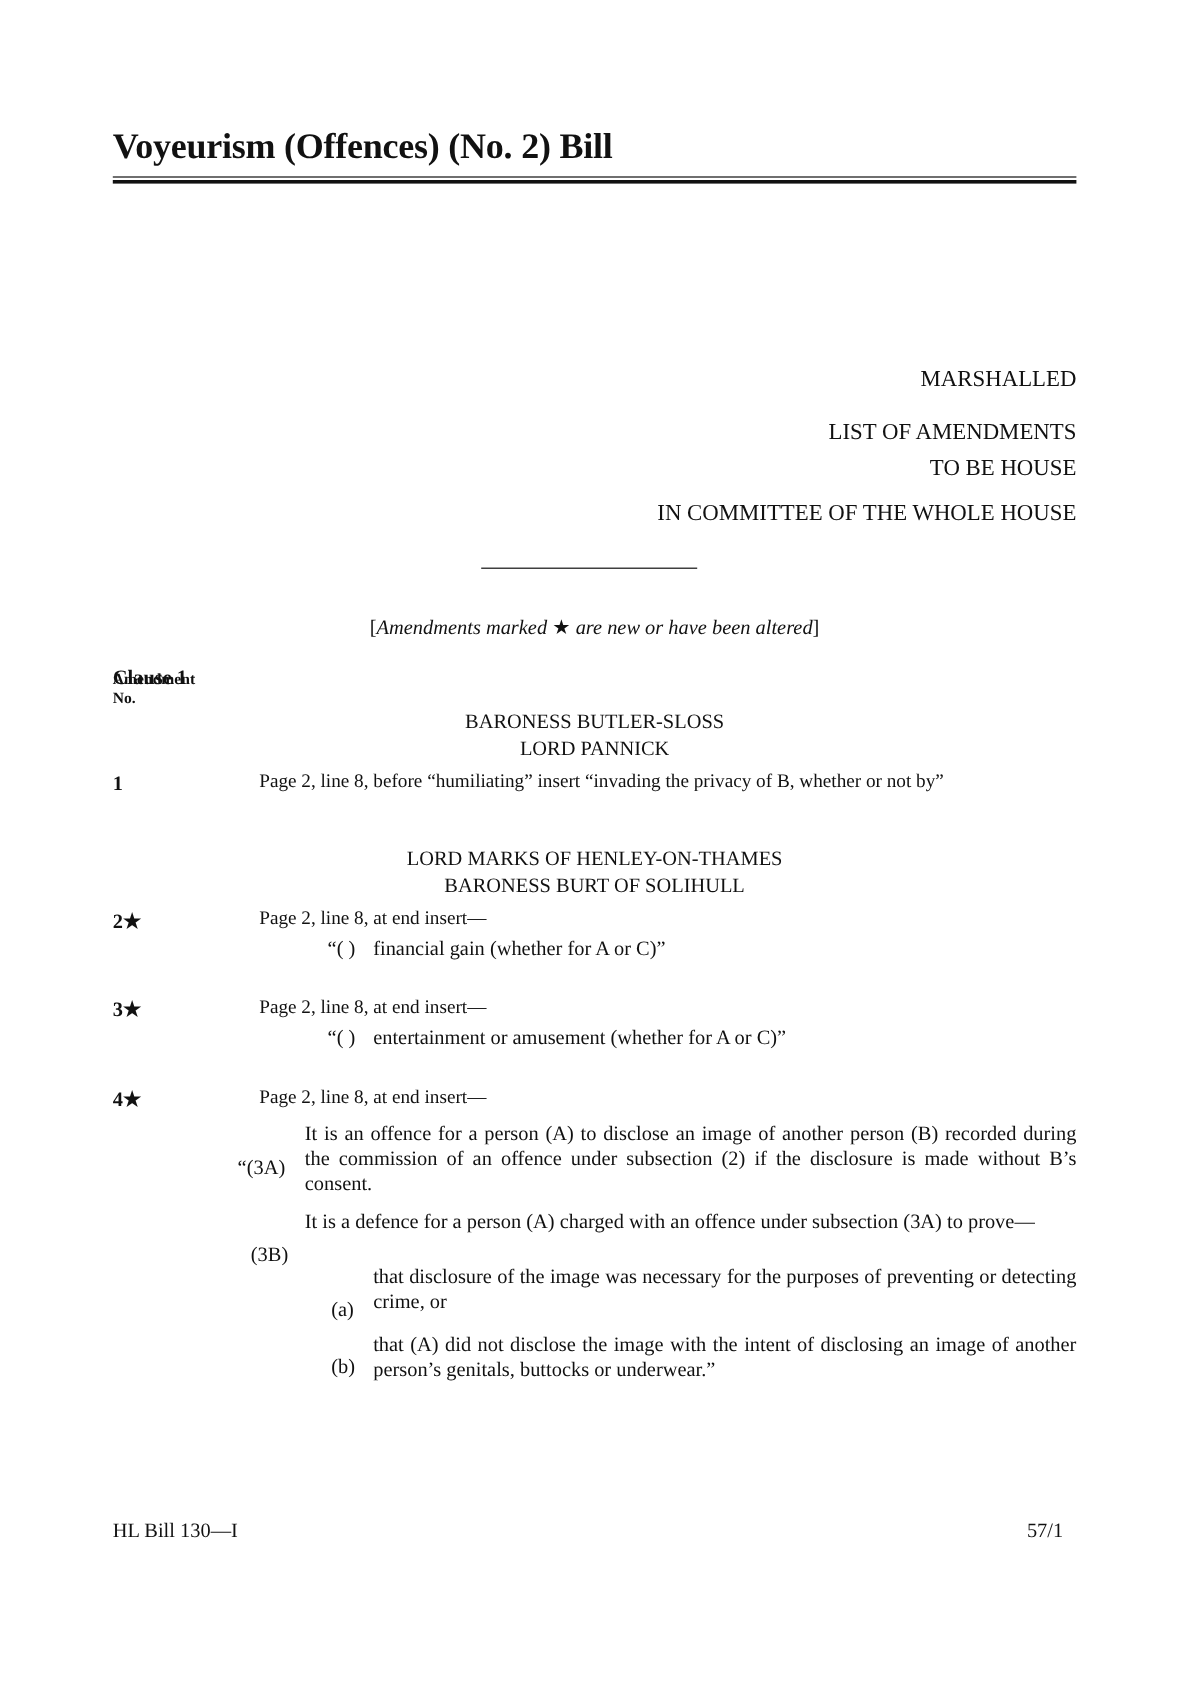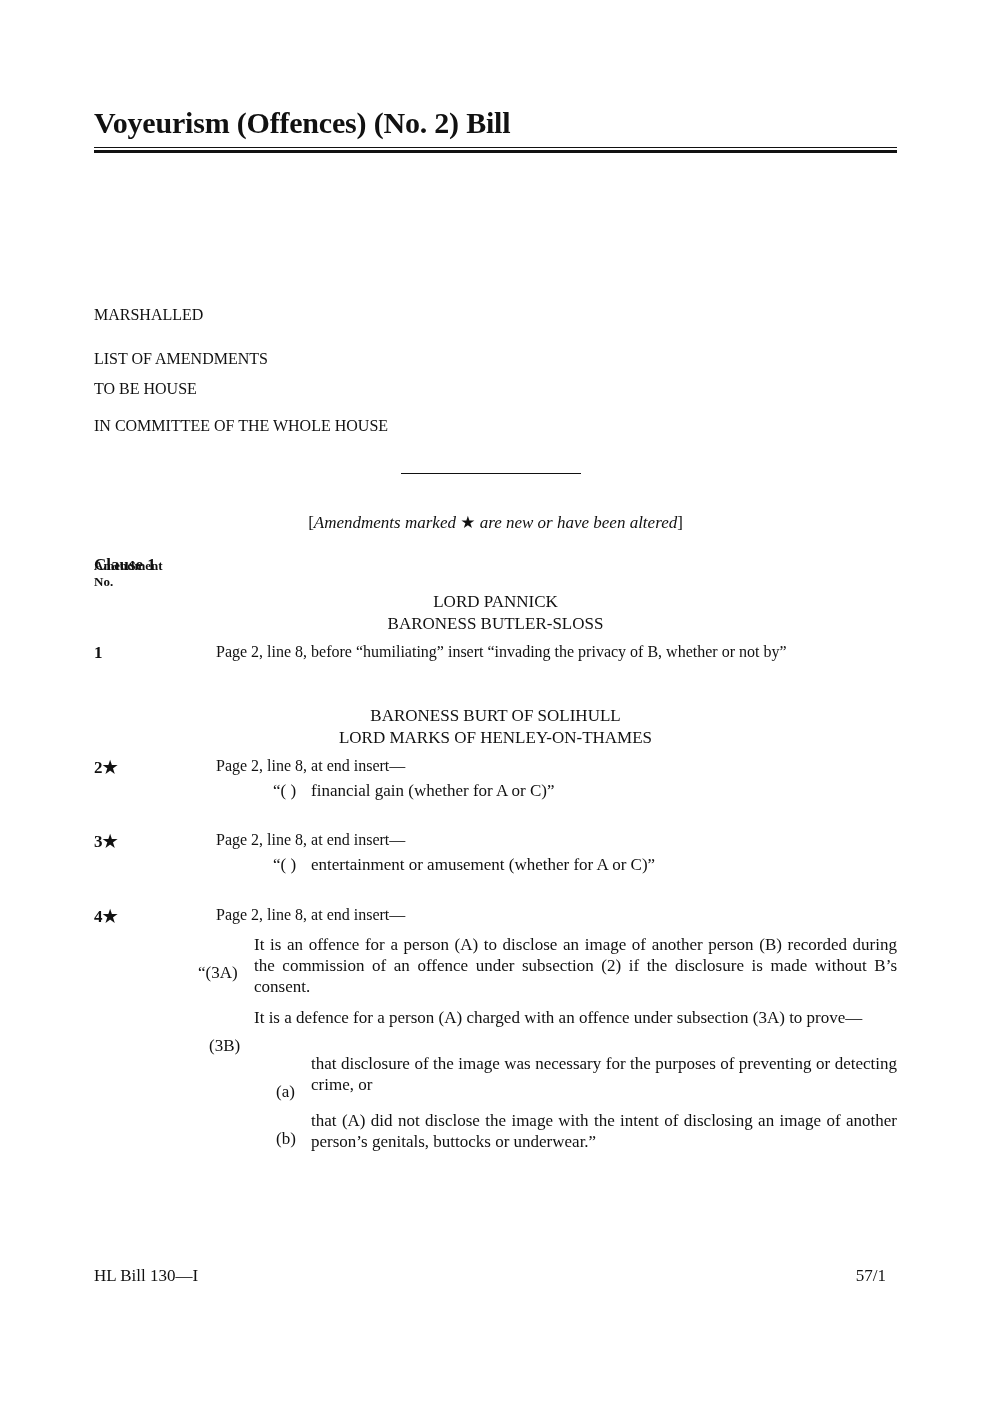--- a/index.html
+++ b/index.html
@@ -9,21 +9,21 @@
       color: #111111;
     }
     .abs { position: absolute; }
     .title {
       left: 94px; width: 803px; top: 106px; text-align: left;
       font-size: 30px; font-weight: bold; letter-spacing: -0.2px;
     }
     .rule-thin { left: 94px; width: 803px; top: 147px; height: 0; border-top: 1px solid #111; }
     .rule-thick { left: 94px; width: 803px; top: 150px; height: 0; border-top: 3px solid #111; }
     .heading-line {
-      left: 94px; width: 803px; text-align: left; font-size: 16px;
+      left: 94px; width: 803px; text-align: right; font-size: 19px;
     }
     .short-rule { left: 401px; width: 180px; top: 473px; border-top: 1px solid #111; }
     .note { left: 94px; width: 803px; top: 512px; text-align: center; font-size: 17px; }
     .note i { font-style: italic; }
     .col-head {
       left: 94px; top: 558px; font-size: 13px; font-weight: bold; line-height: 16px;
     }
     .clause-head { left: 94px; width: 803px; top: 555px; text-align: left; font-size: 17px; font-weight: bold; }
     .sponsor { left: 198px; width: 595px; text-align: center; font-size: 17px; line-height: 22px; }
     .num { left: 94px; font-size: 17px; font-weight: bold; }
@@ -52,30 +52,30 @@
   <span>[</span><i>Amendments marked </i><i style="font-style:normal;">★</i><i> are new or have been altered</i><span>]</span>
 </div>
 
 <div class="abs col-head">
   <div>Amendment</div>
   <div>No.</div>
 </div>
 <div class="abs clause-head">Clause 1</div>
 
 <div class="abs sponsor" style="top:591px;">
+  <div>BARONESS BUTLER-SLOSS</div>
   <div>LORD PANNICK</div>
-  <div>BARONESS BUTLER-SLOSS</div>
 </div>
 
 <div class="abs num" style="top:643px;">1</div>
 <div class="abs body-text" style="top:641px;">Page 2, line 8, before “humiliating” insert “invading the privacy of B, whether or not by”</div>
 
 <div class="abs sponsor" style="top:705px;">
+  <div>LORD MARKS OF HENLEY-ON-THAMES</div>
   <div>BARONESS BURT OF SOLIHULL</div>
-  <div>LORD MARKS OF HENLEY-ON-THAMES</div>
 </div>
 
 <div class="abs num" style="top:757px;">2★</div>
 <div class="abs body-text" style="top:755px;">Page 2, line 8, at end insert—</div>
 <div class="abs quote-line" style="top:780px; left:273px;">“( )</div>
 <div class="abs quote-line" style="top:780px; left:311px;">financial gain (whether for A or C)”</div>
 
 <div class="abs num" style="top:831px;">3★</div>
 <div class="abs body-text" style="top:829px;">Page 2, line 8, at end insert—</div>
 <div class="abs quote-line" style="top:854px; left:273px;">“( )</div>

